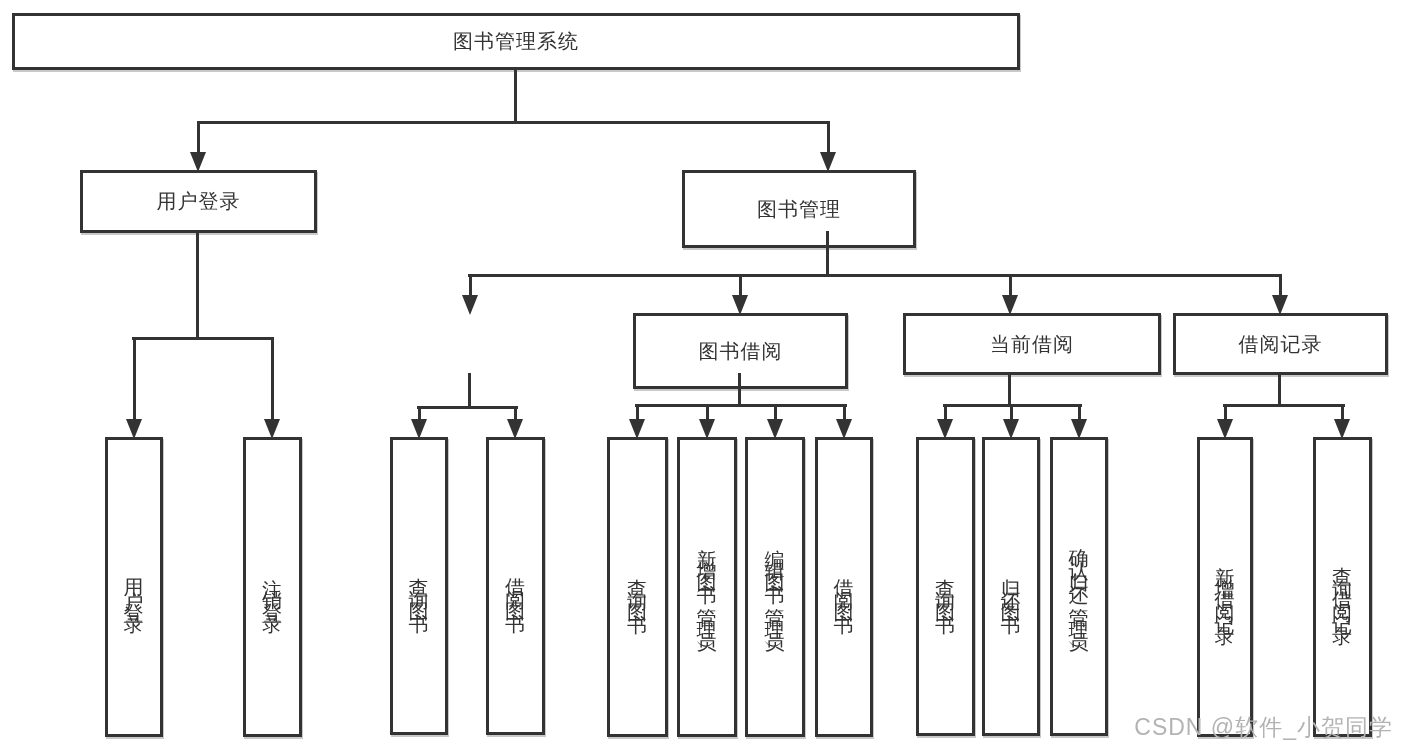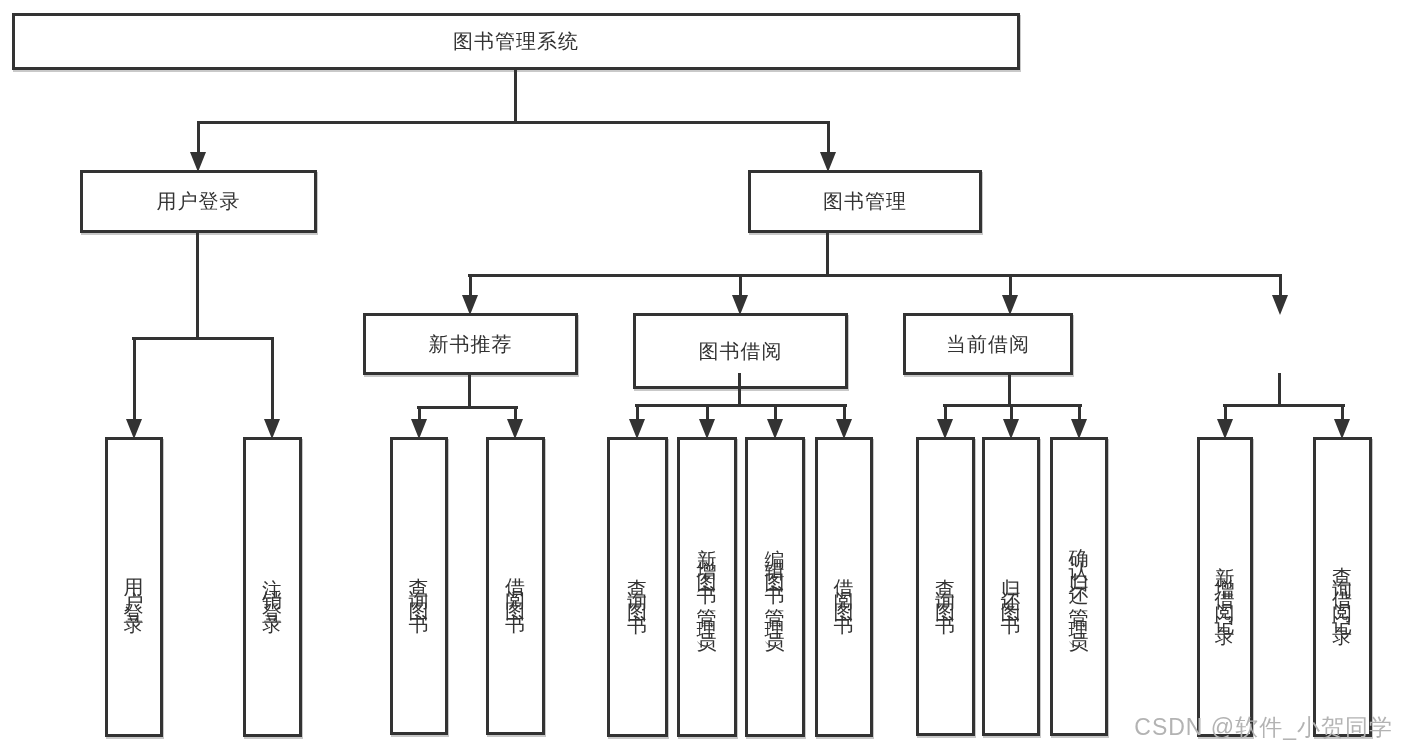--- a/index.html
+++ b/index.html
@@ -65,21 +65,21 @@
   <div class="arrow" style="left:190px;top:121px;height:51px">
       <i class="stem"></i>
       <i class="head"></i>
     </div>
   <div class="arrow" style="left:820px;top:121px;height:51px">
       <i class="stem"></i>
       <i class="head"></i>
     </div>
 
   <div class="box hbox" style="left:80px;top:170px;width:237px;height:63px">用户登录</div>
-  <div class="box hbox" style="left:748px;top:170px;width:234px;height:63px">图书管理</div>
+  <div class="box hbox" style="left:682px;top:170px;width:234px;height:78px">图书管理</div>
 
   <div class="vline" style="left:196px;top:231px;height:108px"></div>
   <div class="hline" style="left:132px;top:337px;width:142px"></div>
   <div class="arrow" style="left:126px;top:338px;height:101px">
       <i class="stem"></i>
       <i class="head"></i>
     </div>
   <div class="arrow" style="left:264px;top:338px;height:101px">
       <i class="stem"></i>
       <i class="head"></i>
@@ -97,23 +97,23 @@
     </div>
   <div class="arrow" style="left:1002px;top:275px;height:40px">
       <i class="stem"></i>
       <i class="head"></i>
     </div>
   <div class="arrow" style="left:1272px;top:275px;height:40px">
       <i class="stem"></i>
       <i class="head"></i>
     </div>
 
-  <div class="box hbox" style="left:363px;top:313px;width:215px;height:62px">新书推荐</div>
   <div class="box hbox" style="left:633px;top:313px;width:215px;height:76px">图书借阅</div>
-  <div class="box hbox" style="left:903px;top:313px;width:170px;height:62px">当前借阅</div>
+  <div class="box hbox" style="left:903px;top:313px;width:258px;height:62px">当前借阅</div>
+  <div class="box hbox" style="left:1173px;top:313px;width:215px;height:62px">借阅记录</div>
 
   <div class="vline" style="left:468px;top:373px;height:35px"></div>
   <div class="hline" style="left:417px;top:406px;width:101px"></div>
   <div class="arrow" style="left:411px;top:407px;height:32px">
       <i class="stem"></i>
       <i class="head"></i>
     </div>
   <div class="arrow" style="left:507px;top:407px;height:32px">
       <i class="stem"></i>
       <i class="head"></i>

